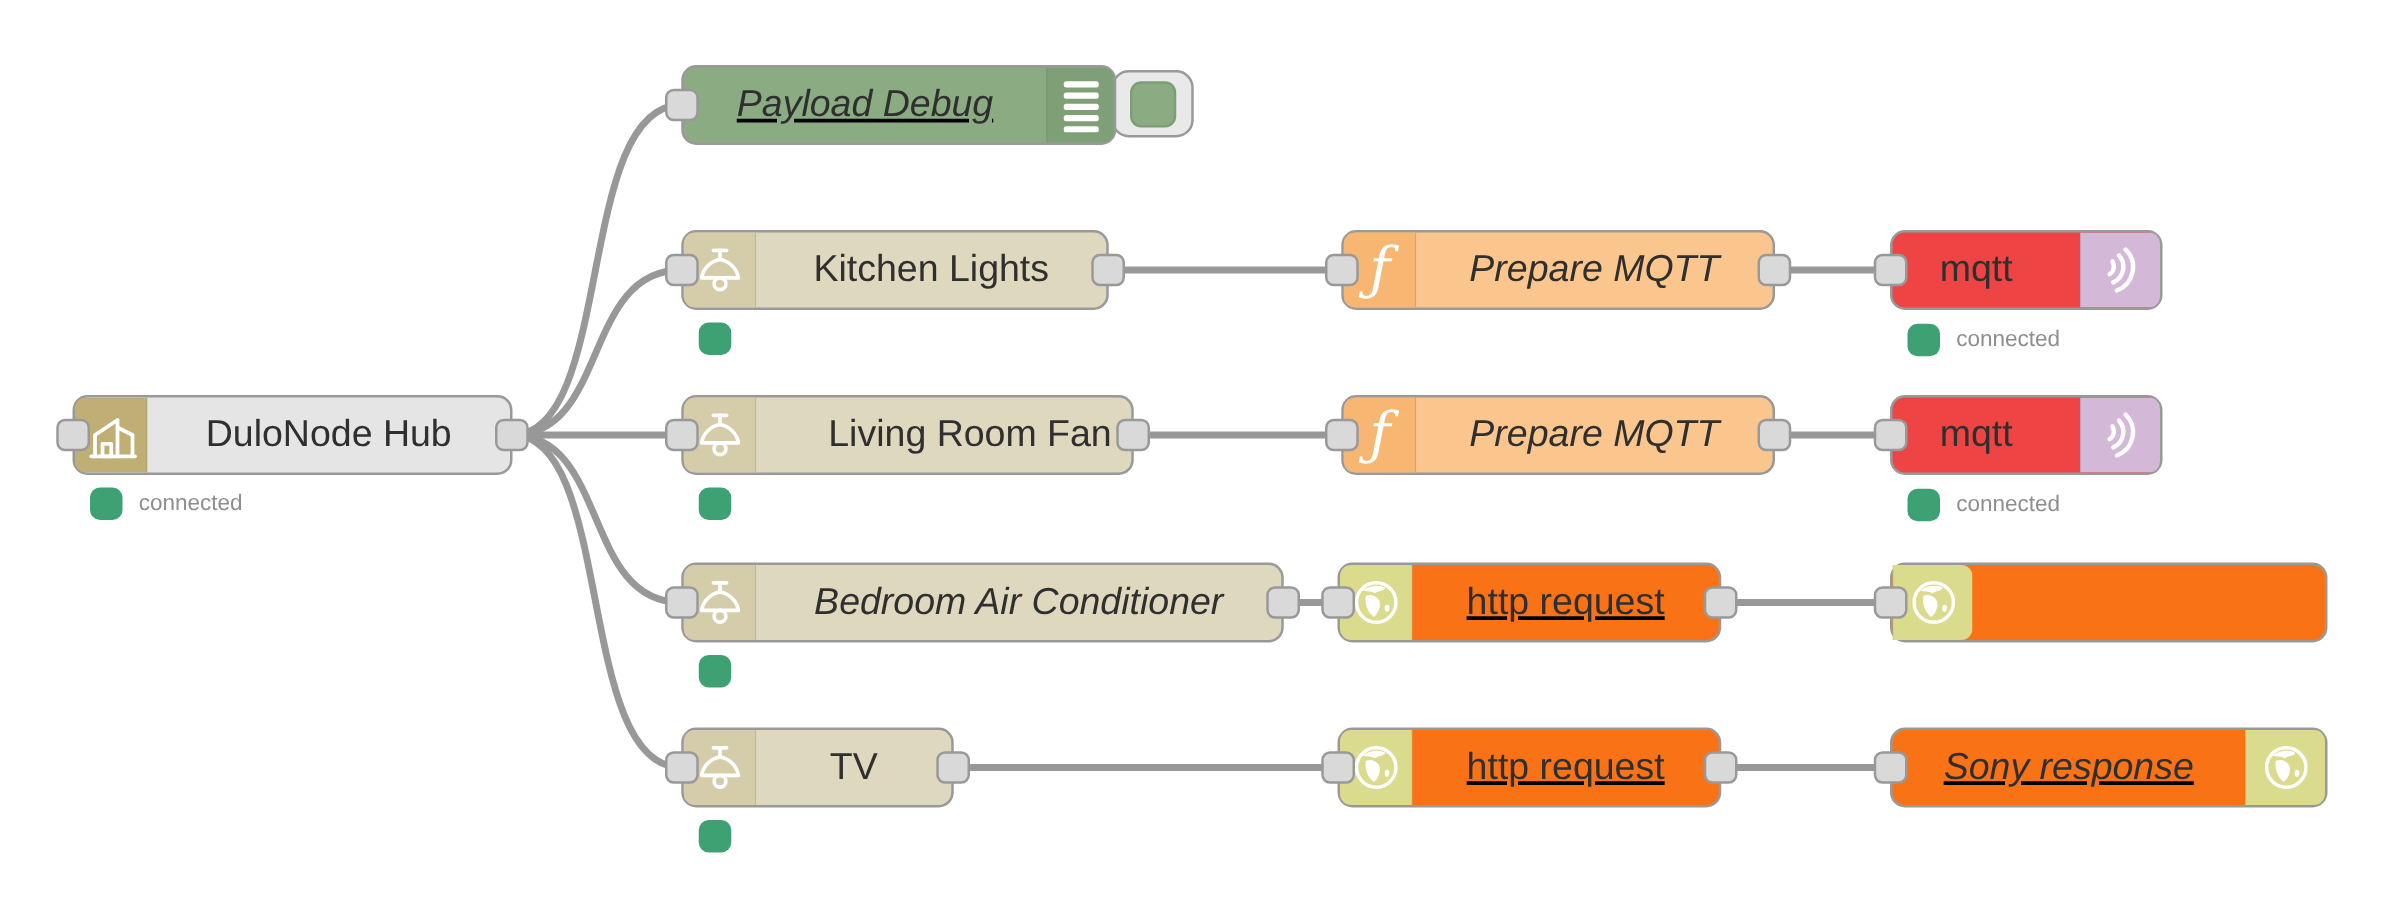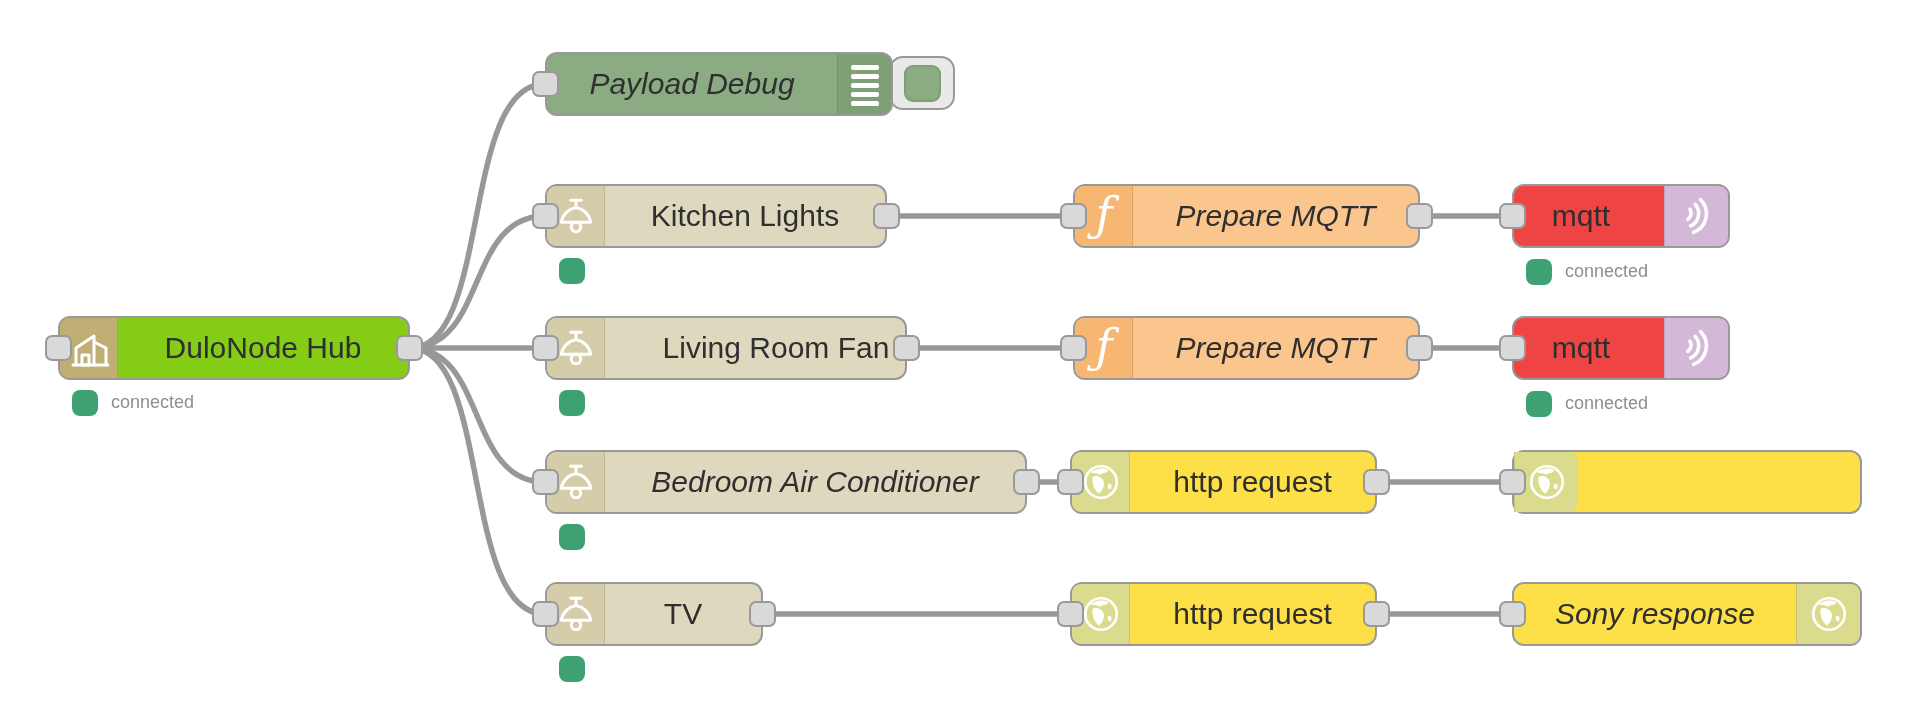--- a/index.html
+++ b/index.html
@@ -47,26 +47,26 @@
     align-items: center;
     justify-content: center;
     font-size: 30px;
     color: #2f2f2f;
     white-space: nowrap;
     padding: 0 6px;
   }
   .label.italic { font-style: italic; }
 
   
-  .n-hub    { background: #84cc16; } .n-hub    .icon-region { background: #c0af75; }
+  .n-hub    { background: #e5e5e5; } .n-hub    .icon-region { background: #c0af75; }
   .n-device { background: #ded8be; text-align: right; } .n-device .icon-region { background: #d5cda9; }
   .n-debug  { background: #8bab82; } .n-debug  .icon-region { background: #7fa076; }
   .n-func   { background: #fbc68e; } .n-func   .icon-region { background: #f7b671; }
   .n-mqtt   { background: #ef4444; gap: 16px; } .n-mqtt   .icon-region { background: #d3b8d8; }
-  .n-http   { background: #fde047; } .n-http   .icon-region { background: #dbdb8e; }
+  .n-http   { background: #f97316; text-decoration: underline; } .n-http   .icon-region { background: #dbdb8e; }
 
   .port {
     position: absolute;
     width: 27px;
     height: 26px;
     top: 16.5px;
     background: #d9d9d9;
     border: 2.5px solid #999999;
     border-radius: 7px;
     box-sizing: border-box;
@@ -136,21 +136,21 @@
     <path d="M1027,482 L1070,482"></path>
     <path d="M1377,482 L1512,482"></path>
     <path d="M763,614 L1070,614"></path>
     <path d="M1377,614 L1512,614"></path>
   </svg>
 
   <div class="toggle">
     <div class="toggle-inner"></div>
   </div>
 
-  <div class="node n-debug" style="left:545px;top:52px;width:348px;">
+  <div class="node n-debug" style="left:545px;top:52px;width:348px;text-decoration:underline;">
     <div class="label italic">Payload Debug</div>
     <div class="icon-region right w55">
       <svg class="nicon" width="40" height="44" viewBox="0 0 40 44">
         <g fill="#ffffff">
           <rect x="6" y="3" width="28" height="5" rx="2"></rect>
           <rect x="6" y="12" width="28" height="5" rx="2"></rect>
           <rect x="6" y="21" width="28" height="5" rx="2"></rect>
           <rect x="6" y="30" width="28" height="5" rx="2"></rect>
           <rect x="6" y="39" width="28" height="5" rx="2"></rect>
         </g>

